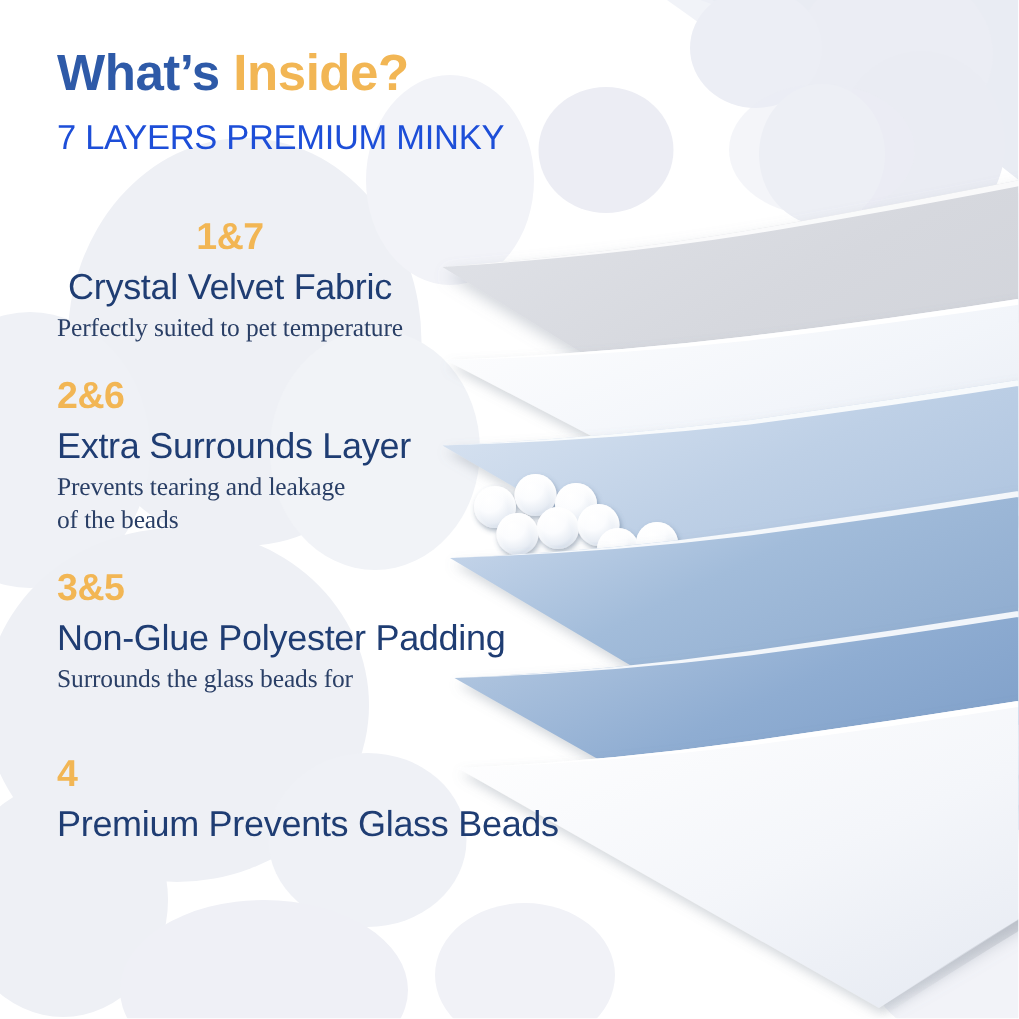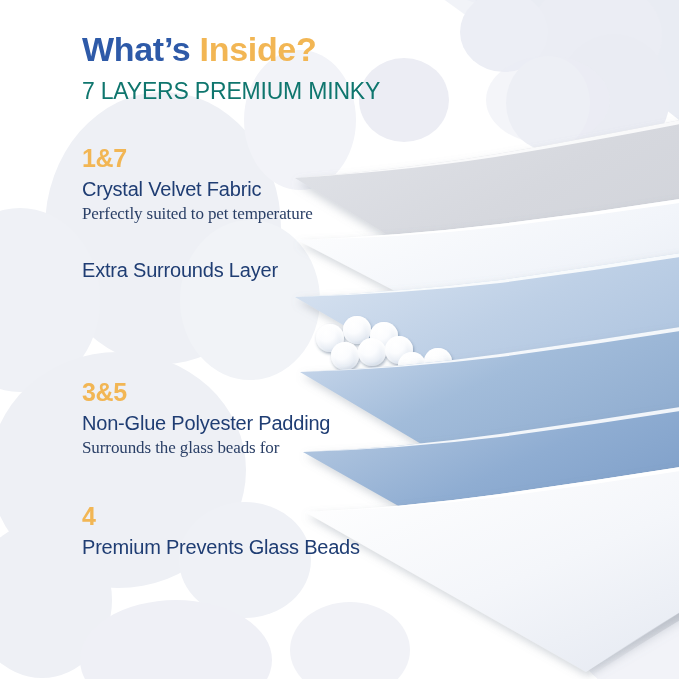--- a/index.html
+++ b/index.html
@@ -27,71 +27,70 @@
   }
 
   
   .text-col {
     position: absolute;
     left: 0;
     top: 0;
     width: 330px;
     height: 679px;
     z-index: 5;
-    margin-left: 44px;
   }
 
   .title {
     position: absolute;
     left: 38px;
     top: 30px;
     font-size: 34px;
     font-weight: bold;
     letter-spacing: -0.3px;
     white-space: nowrap;
   }
   .title .w1 { color: #2e5aa8; }
   .title .w2 { color: #f2b654; }
 
   .subtitle {
     position: absolute;
     left: 38px;
     top: 78px;
     font-size: 23px;
-    color: #0f766e;
+    color: #1d4ed8;
     letter-spacing: -0.2px;
     white-space: nowrap;
   }
 
   .block { position: absolute; left: 38px; }
   .block .num {
     color: #f2b654;
     font-size: 25px;
     font-weight: bold;
     line-height: 1.0;
     letter-spacing: -0.3px;
   }
   .block .head {
     color: #1f3d73;
-    font-size: 20px;
+    font-size: 24px;
     line-height: 1.25;
     margin-top: 6px;
     letter-spacing: -0.2px;
     white-space: nowrap;
   }
   .block .desc {
     color: #2a3f66;
     font-size: 17px;
     line-height: 1.28;
     margin-top: 1px;
     letter-spacing: -0.1px;
     font-family: Liberation Serif, serif;
   }
 
-  #block-1 { top: 146px; }
+  #block-1 { top: 146px; text-align: center; }
   #block-2 { top: 252px; }
   #block-3 { top: 380px; }
   #block-4 { top: 504px; }
 
   
   .stack {
     position: absolute;
     left: 0;
     top: 0;
     width: 679px;
@@ -324,21 +323,26 @@
 
     <div class="block" id="block-1">
       <div class="num">1&amp;7</div>
       <div class="head">Crystal Velvet Fabric</div>
       <div class="desc">
         <div>Perfectly suited to pet temperature</div>
       </div>
     </div>
 
     <div class="block" id="block-2">
+      <div class="num">2&amp;6</div>
       <div class="head">Extra Surrounds Layer</div>
+      <div class="desc">
+        <div>Prevents tearing and leakage</div>
+        <div>of the beads</div>
+      </div>
     </div>
 
     <div class="block" id="block-3">
       <div class="num">3&amp;5</div>
       <div class="head">Non-Glue Polyester Padding</div>
       <div class="desc">
         <div>Surrounds the glass beads for</div>
       </div>
     </div>
 

